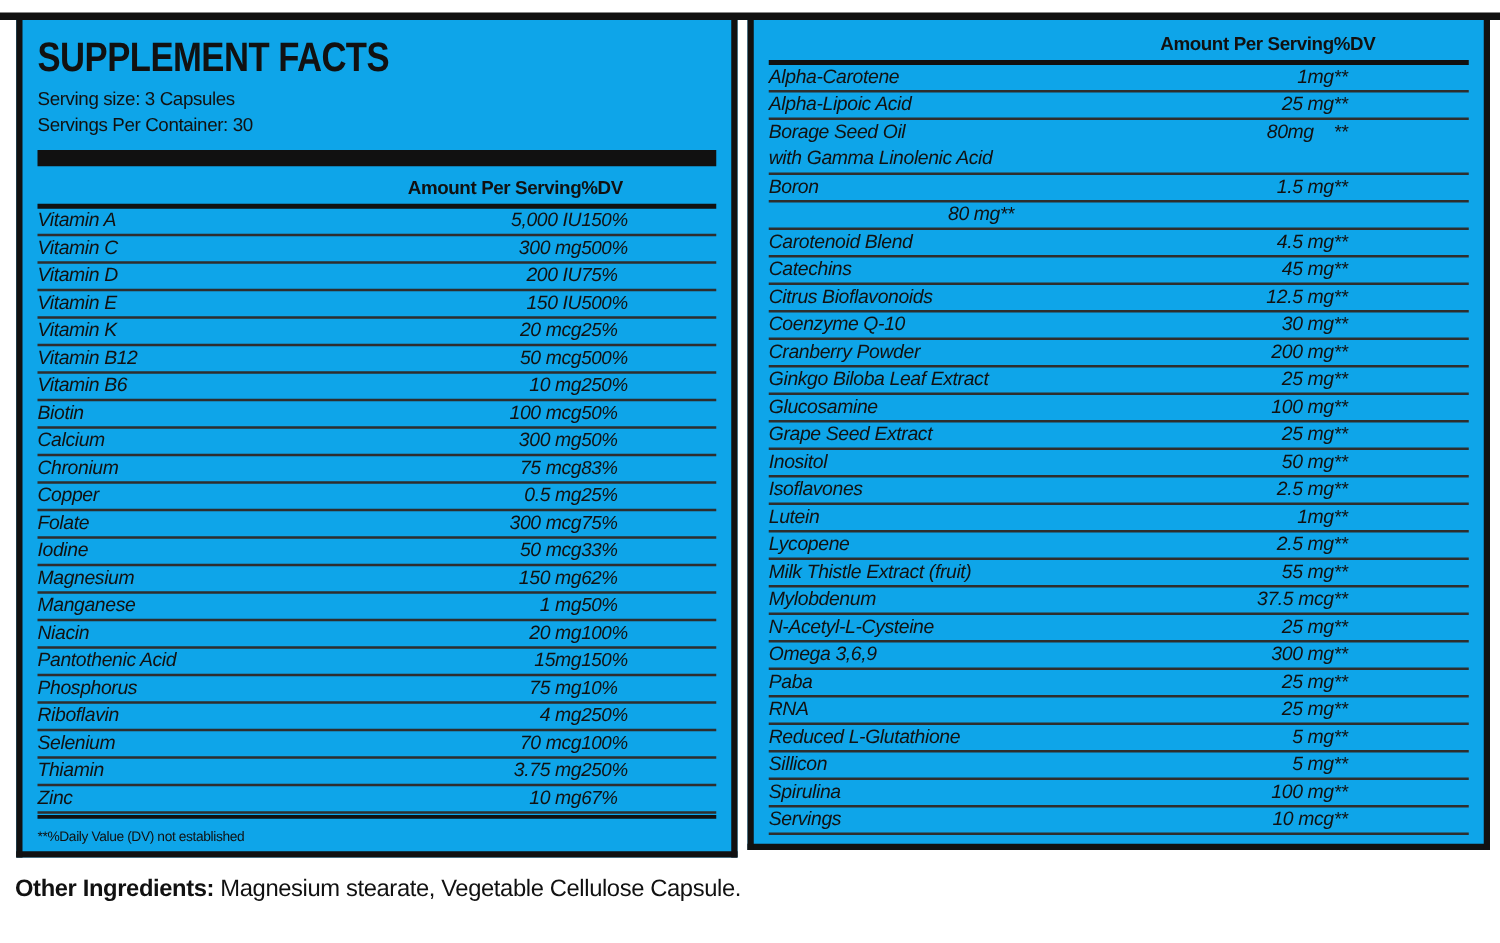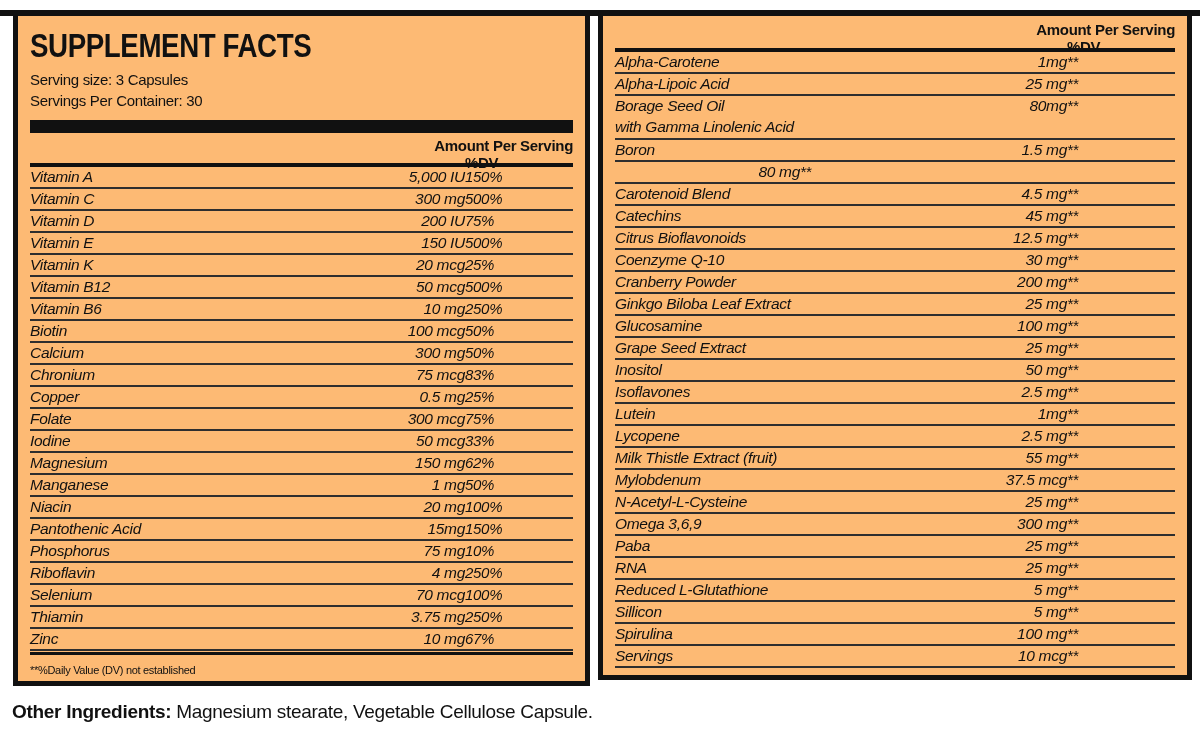--- a/index.html
+++ b/index.html
@@ -28,21 +28,21 @@
   }
   .panels {
     display: flex;
     align-items: flex-start;
     margin-left: 13px;
     gap: 8px;
   }
   .panel {
     border: 5px solid var(--ink);
     border-top: none;
-    background: #fdba74;
+    background: #0ea5e9;
     overflow: hidden;
   }
   .panel.left  { width: 577px; height: 670px; padding: 10px 12px 0 12px; }
   .panel.right { width: 594px; height: 664px; padding: 5px 12px 0 12px; }
 
   .panel-title {
     font-size: 33px;
     font-weight: bold;
     letter-spacing: -0.5px;
     line-height: 36px;
@@ -64,41 +64,40 @@
   }
 
   .table-head {
     display: flex;
     align-items: flex-end;
     border-bottom: 4px solid var(--ink);
     padding-bottom: 4px;
     font-weight: bold;
     font-size: 15px;
     letter-spacing: -0.3px;
-    flex-direction: column;
   }
   .panel.left  .table-head { height: 30px; margin-top: 4px; }
   .panel.right .table-head { height: 31px; }
 
   .cell.name   { flex: 1 1 auto; text-align: left; }
   .cell.amount { width: 170px; text-align: right; }
   .cell.dv     { width: 108px; text-align: left; }
   .panel.right .cell.amount { width: 185px; }
 
   .rows { width: 100%; font-style: italic; }
   .row {
     display: flex;
     align-items: flex-start;
     height: 22px;
     border-bottom: 2px solid var(--separator);
     font-size: 15.5px;
     line-height: 20px;
     letter-spacing: -0.3px;
   }
-  .row.two-line { height: 44px; }
+  .row.two-line { height: 44px; gap: 16px; }
   .row .name2 { line-height: 22px; }
   .row .cell.dv { font-size: 15px; }
 
   .end-line {
     height: 3px;
     background: var(--ink);
     margin-top: 1px;
   }
   .footnote {
     font-size: 11px;

